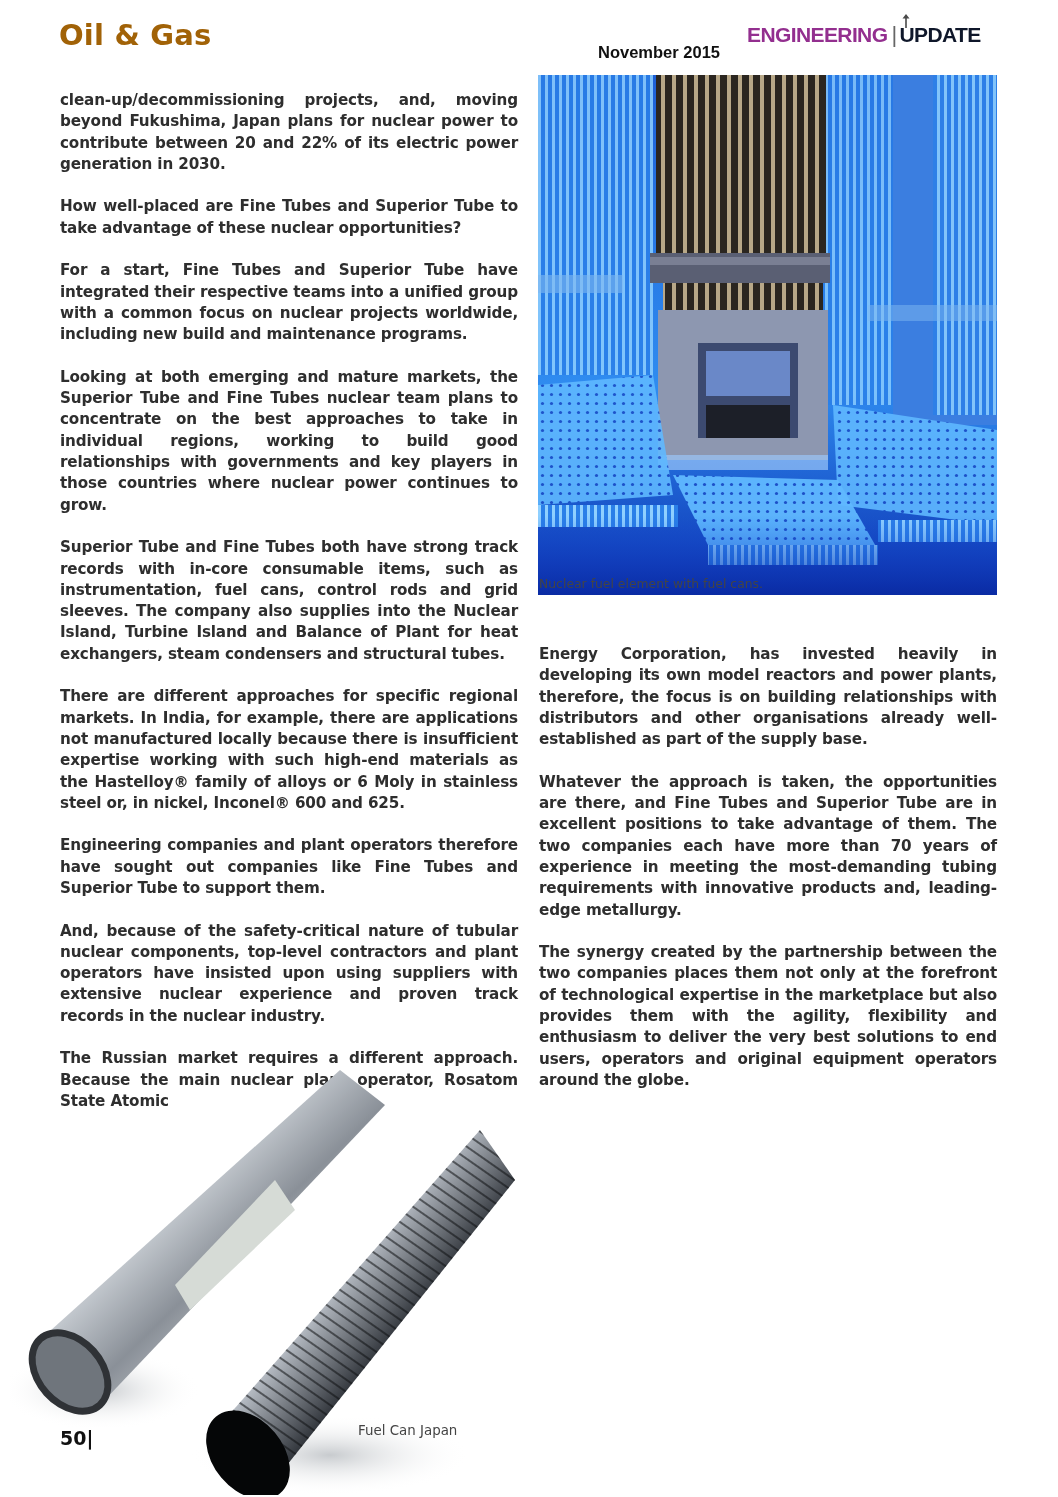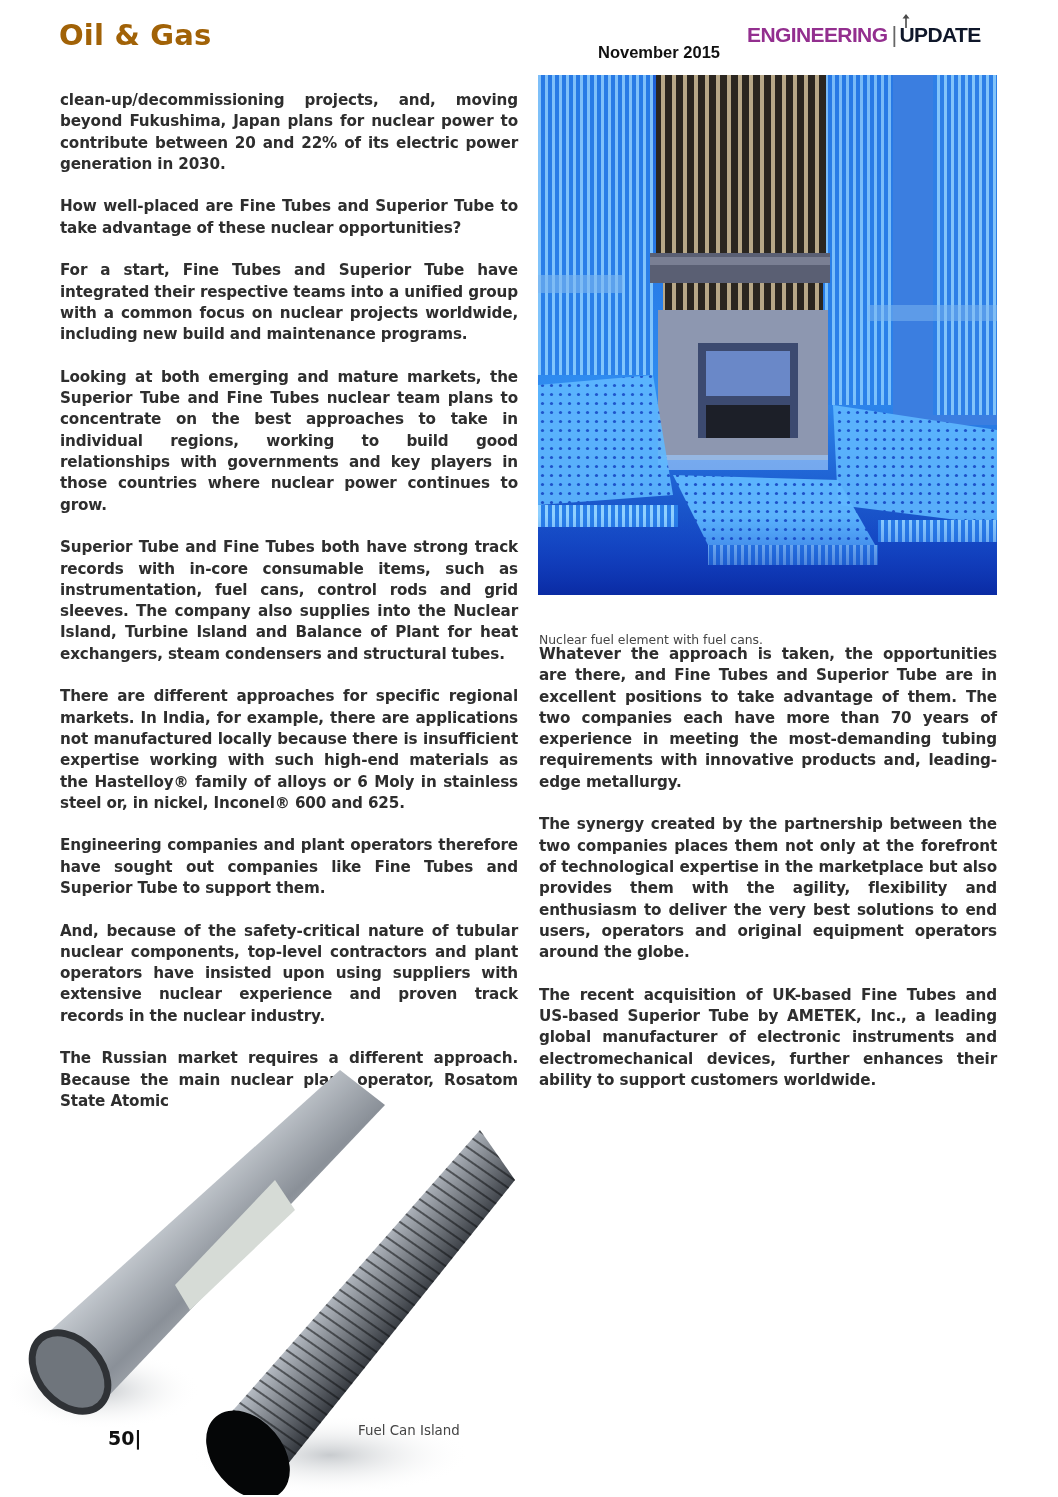--- a/index.html
+++ b/index.html
@@ -13,26 +13,26 @@
   .brand .upd { color: #0f172a; position: relative; }
   .brand .arrow { position: absolute; left: 1px; top: -9px; width: 10px; height: 14px; }
 
   .col { position: absolute; font-family: "DejaVu Sans", sans-serif; font-size: 15.2px; line-height: 21.3px; text-align: justify; color: #2e2e2e; font-weight: 700; letter-spacing: -0.15px; }
   .col p { margin: 0 0 21.3px 0; }
   .col-left { left: 60px; top: 90px; width: 458px; }
   .col-right { left: 539px; top: 644px; width: 458px; }
 
   .figure-top { position: absolute; left: 538px; top: 75px; width: 459px; height: 520px; overflow: hidden; }
   .figure-top svg { display: block; }
-  .caption-top { position: absolute; left: 539px; top: 632px; font-size: 12.4px; color: #444; font-family: "DejaVu Sans", sans-serif; }
+  .caption-top { position: absolute; left: 539px; top: 576px; font-size: 12.4px; color: #444; font-family: "DejaVu Sans", sans-serif; }
 
   .figure-bottom { position: absolute; left: 10px; top: 1060px; width: 520px; height: 435px; }
   .caption-bottom { position: absolute; left: 358px; top: 1423px; font-size: 13.4px; color: #444; font-family: "DejaVu Sans", sans-serif; }
 
-  .page-number { position: absolute; left: 60px; top: 1427px; font-size: 19px; font-weight: bold; color: #111; font-family: "DejaVu Sans", sans-serif; margin-left: 48px; }
+  .page-number { position: absolute; left: 60px; top: 1427px; font-size: 19px; font-weight: bold; color: #111; font-family: "DejaVu Sans", sans-serif; }
 </style>
 </head>
 <body>
 
 <div class="section-title">Oil &amp; Gas</div>
 <div class="issue-date">November 2015</div>
 <div class="brand">
   <span class="eng">ENGINEERING</span><span class="sep">|</span><span class="upd"><svg class="arrow" viewBox="0 0 10 14">
         <path d="M5 0 L1.5 4.5 L4.2 4.5 L4.2 14 L5.8 14 L5.8 4.5 L8.5 4.5 Z" fill="#4a4a4a"></path>
       </svg><span>UPDATE</span></span>
@@ -132,21 +132,21 @@
     <ellipse cx="90" cy="330" rx="100" ry="40" fill="url(#shadow)"></ellipse>
     <polygon points="30,280 330,10 375,45 90,345" fill="url(#steel1)"></polygon>
     <ellipse cx="60" cy="312" rx="35" ry="48" transform="rotate(-42 60 312)" fill="#2f3236"></ellipse>
     <ellipse cx="60" cy="312" rx="28" ry="41" transform="rotate(-42 60 312)" fill="#6f757c"></ellipse>
     <polygon points="165,225 265,120 285,150 180,250" fill="#d6dbd6"></polygon>
     <polygon points="210,365 470,70 505,120 265,420" fill="url(#steel2)"></polygon>
     <polygon points="210,365 470,70 505,120 265,420" fill="url(#ridges)"></polygon>
     <ellipse cx="238" cy="395" rx="35" ry="50" transform="rotate(-40 238 395)" fill="#050607"></ellipse>
   </svg>
 </div>
-<div class="caption-bottom">Fuel Can Island</div>
+<div class="caption-bottom">Fuel Can Japan</div>
 
 <div class="col col-right">
+  <p>Energy Corporation, has invested heavily in developing its  own model reactors and power plants, therefore, the focus is on building relationships with distributors and other organisations already well-established as part of the supply base.</p>
   <p>Whatever the approach is taken, the opportunities are there, and Fine Tubes and Superior Tube are in excellent positions to take advantage of them. The two companies each have more than  70 years of experience in meeting the most-demanding tubing requirements with innovative products and, leading-edge metallurgy.</p>
   <p>The synergy created by the partnership between the two companies places them not only at the forefront of technological expertise in the marketplace but also provides them with the agility, flexibility and enthusiasm to deliver the very best solutions to end users, operators and original equipment operators around the globe.</p>
-  <p>The recent acquisition of UK-based Fine Tubes and US-based Superior Tube by AMETEK, Inc., a leading global manufacturer of electronic instruments and electromechanical devices, further enhances their ability to support customers worldwide.</p>
 </div>
 
 <div class="page-number">50|</div>
 
 </body></html>

